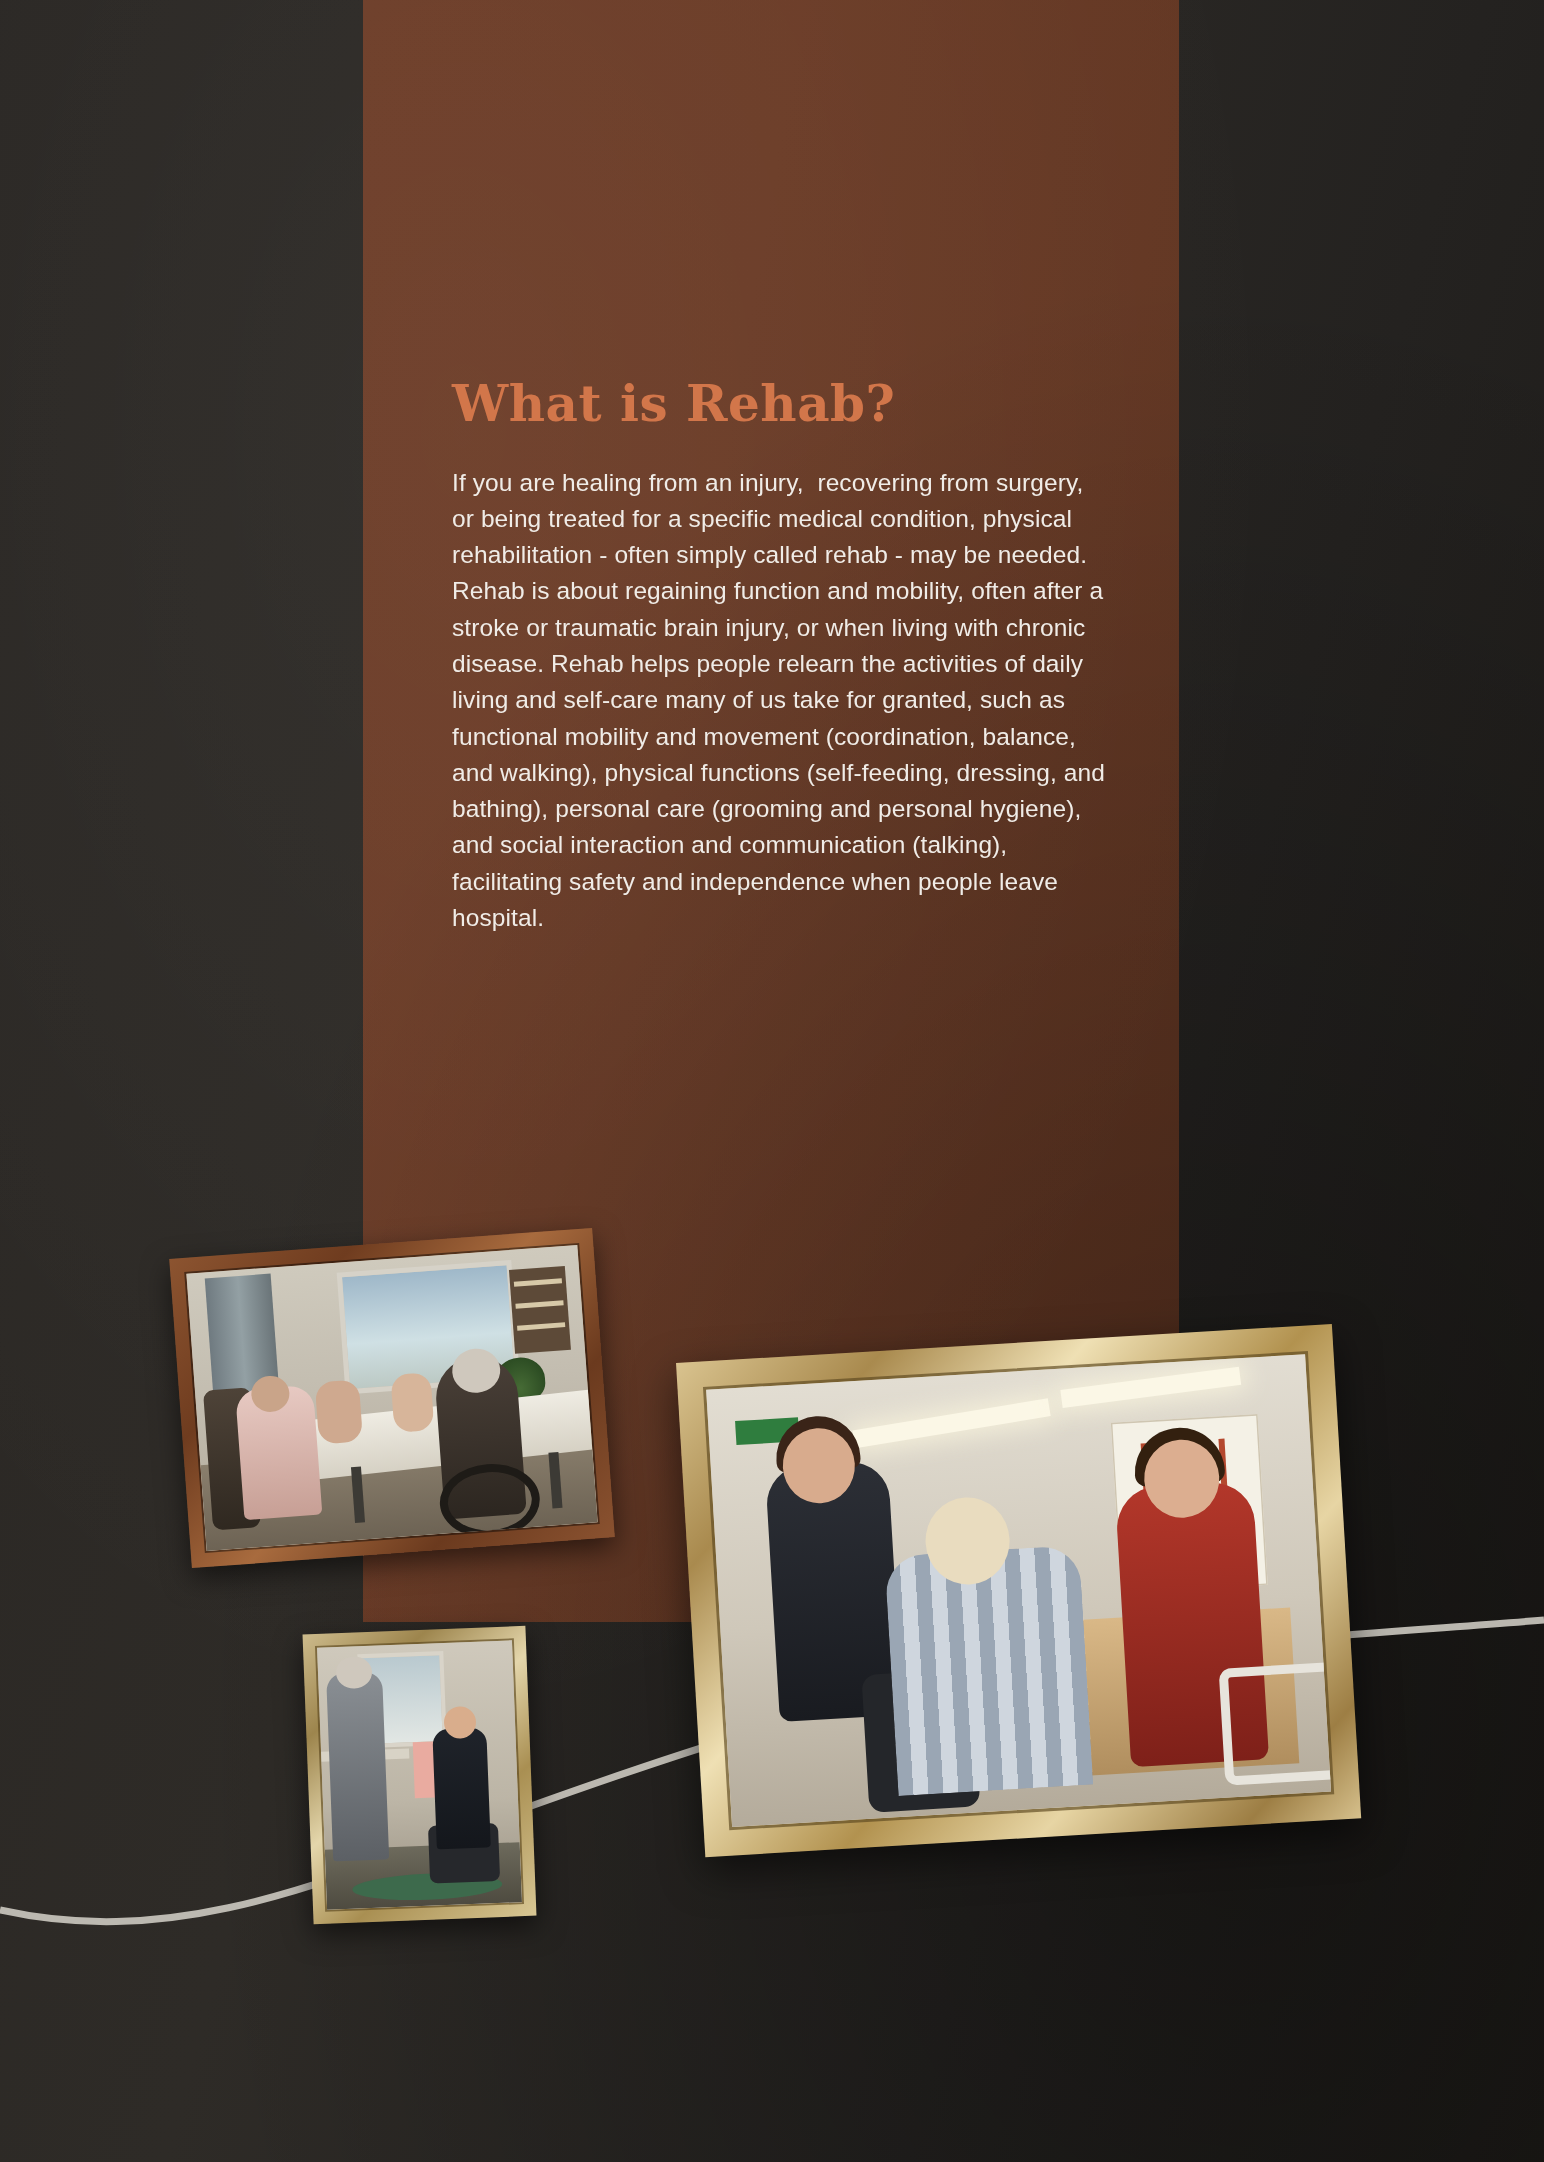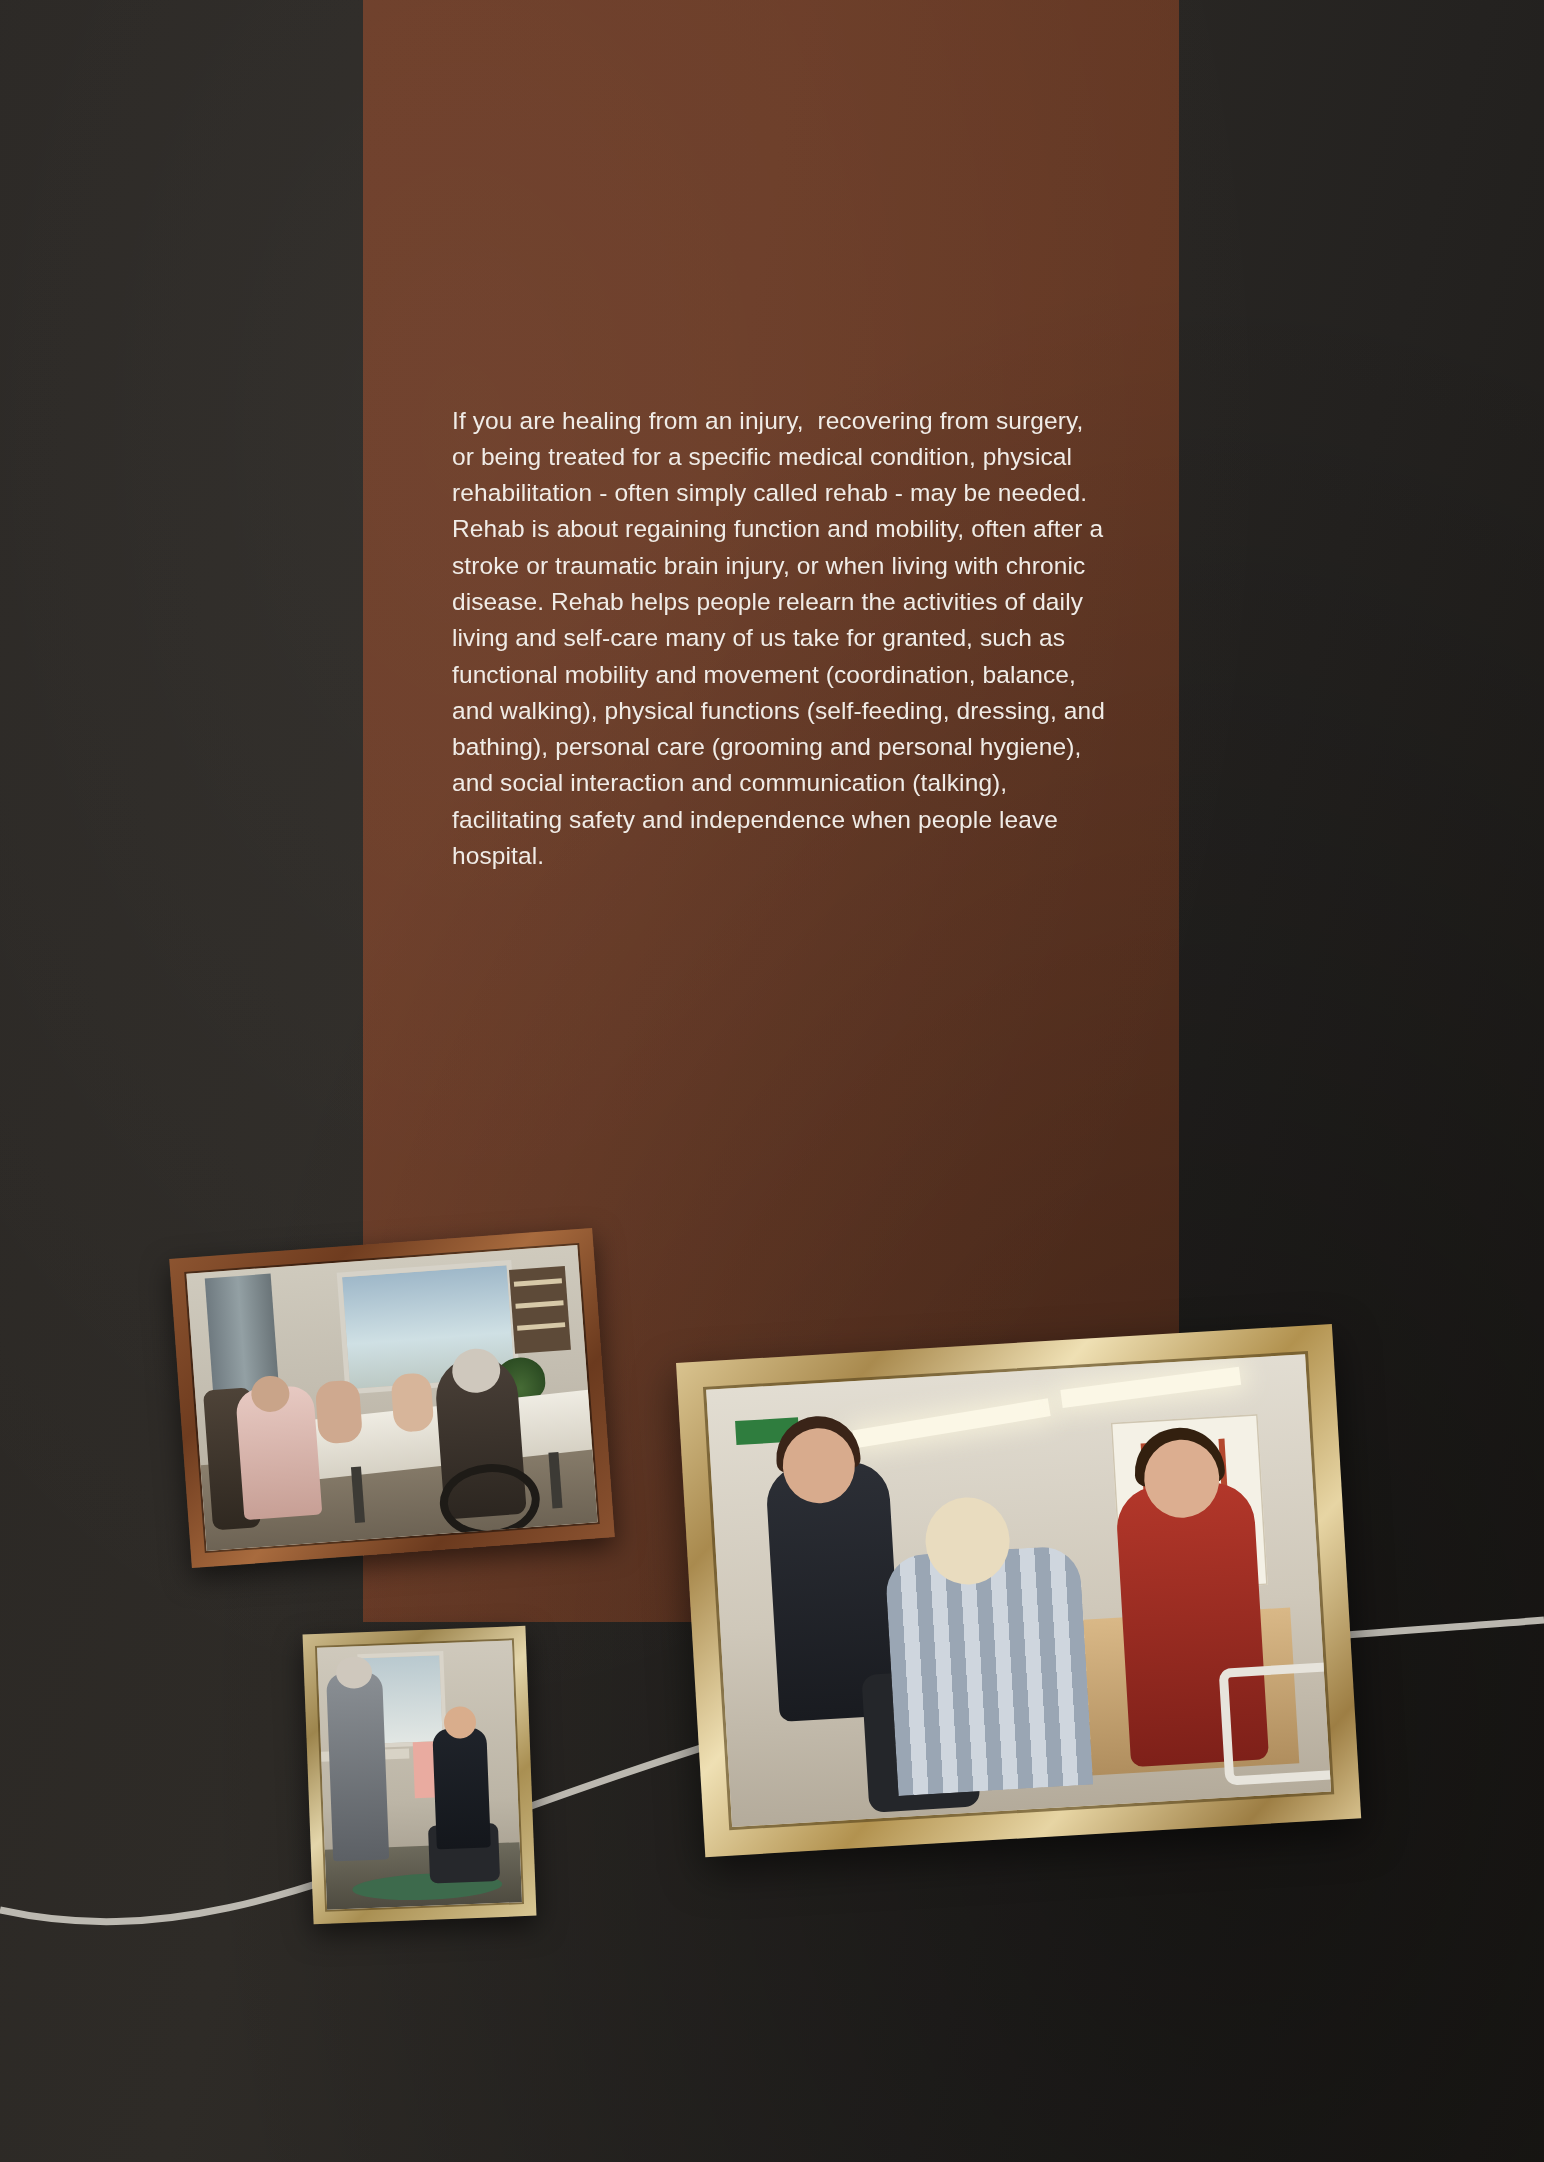--- a/index.html
+++ b/index.html
@@ -168,20 +168,21 @@
 
 <div class="page">
 
   <div class="band"></div>
 
   <svg class="swoosh" viewBox="0 0 1544 480" preserveAspectRatio="none">
     <path d="M0 430 C 180 470, 330 400, 520 330 C 720 258, 900 200, 1100 178 C 1280 158, 1420 150, 1544 140" fill="none" stroke="#c9c5bd" stroke-width="7" opacity="0.92"></path>
   </svg>
 
   <div class="content">
+    <h1 class="title">What is Rehab?</h1>
     <p class="body-text">If you are healing from an injury,  recovering from surgery, or being treated for a specific medical condition, physical rehabilitation - often simply called rehab - may be needed. Rehab is about regaining function and mobility, often after a stroke or traumatic brain injury, or when living with chronic disease. Rehab helps people relearn the activities of daily living and self-care many of us take for granted, such as functional mobility and movement (coordination, balance, and walking), physical functions (self-feeding, dressing, and bathing), personal care (grooming and personal hygiene), and social interaction and communication (talking), facilitating safety and independence when people leave hospital.</p>
   </div>
 
   <div class="photo frame-wood" style="left:180px; top:1243px; transform: rotate(-4.2deg);">
     <div class="frame-wood-inner">
       <div class="ph ph1">
         <div class="wall"></div>
         <div class="curtain"></div>
         <div class="window"></div>
         <div class="shelf">

